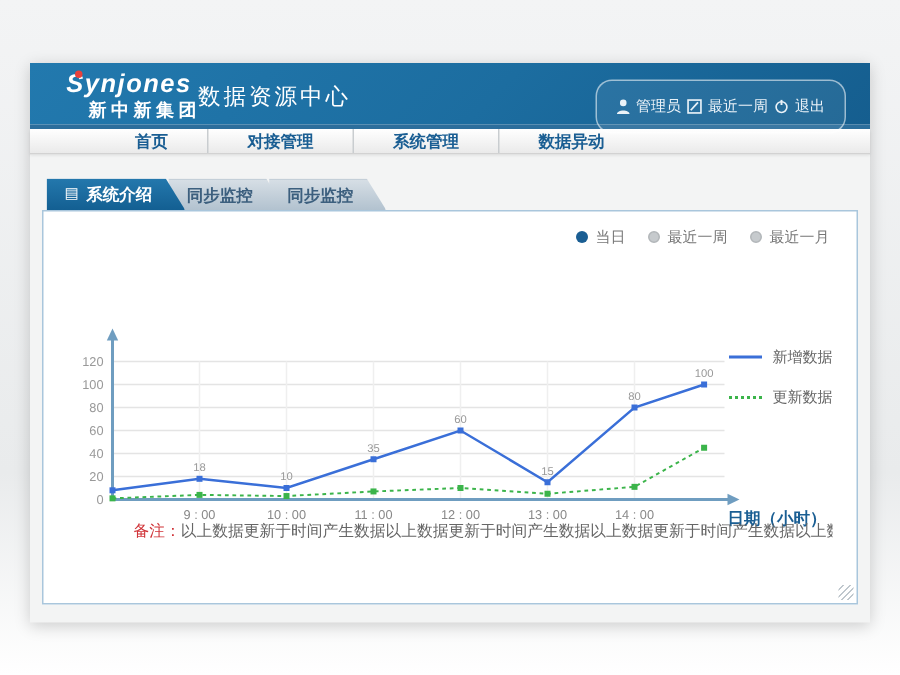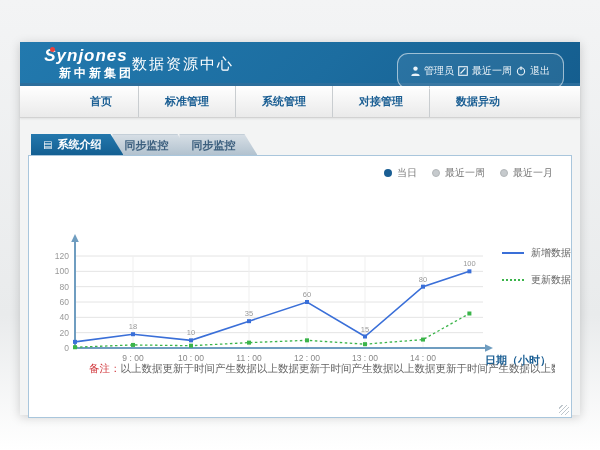--- a/index.html
+++ b/index.html
@@ -26,21 +26,21 @@
   .user-pill {
     position:absolute; right:16px; top:11px; height:36px;
     display:flex; align-items:center; gap:4px; padding:0 13px;
     border:1px solid rgba(255,255,255,0.55); border-radius:11px;
     background:rgba(255,255,255,0.07);
   }
   .pill-btn { display:flex; align-items:center; gap:4px; color:#eaf2f8; font-size:10px; cursor:pointer; white-space:nowrap; }
   .pill-btn svg { display:block; }
   
   .nav {
-    height:32px; display:flex; align-items:stretch; padding-left:44px;
+    height:17px; display:flex; align-items:stretch; padding-left:44px;
     background:linear-gradient(#ffffff,#eaeaea);
     border-bottom:1px solid #d2d2d2; box-shadow:0 1px 2px rgba(0,0,0,0.08);
   }
   .nav-item {
     display:flex; align-items:center; padding:0 26px;
     font-size:11px; font-weight:bold; color:#1a5e93; cursor:pointer;
     border-right:1px solid #c9cdd0;
   }
   .nav-item:last-child { border-right:none;font-family:Liberation Serif, serif; }
   
@@ -60,21 +60,21 @@
     position:relative; height:263px; background:#ffffff;
     border:1px solid #a9c6dc; margin-top:0;
   }
   .radio-row { position:absolute; top:10px; right:18px; display:flex; gap:15px; }
   .radio-opt { display:flex; align-items:center; gap:5px; font-size:10px; color:#777; cursor:pointer; }
   .radio-dot { width:8px; height:8px; border-radius:50%; }
   .radio-dot.sel { background:#1a5e93; }
   .radio-dot.unsel { background:#c6cacd; border:1px solid #b2b6b9; }
   .y-axis-label { position:absolute; left:24px; top:26px; font-size:11px; font-weight:bold; color:#1a5e93; letter-spacing:1px; }
   .chart-wrap { position:absolute; left:10px; top:42px; width:520px; height:175px; }
-  .legend { position:absolute; right:0; top:90px; display:flex; flex-direction:column; gap:13px; }
+  .legend { position:absolute; right:16px; top:90px; display:flex; flex-direction:column; gap:13px; }
   .legend-item { display:flex; align-items:center; gap:7px; font-size:10px; color:#666; }
   .legend-line { width:22px; height:0; }
   .legend-line.solid { border-top:2px solid #3a6fd8; }
   .legend-line.dotted { border-top:2px dotted #3bb44a; }
   .note-row { position:absolute; left:28px; right:16px; top:206px; font-size:10.5px; color:#666; white-space:nowrap; overflow:hidden; }
   .note-prefix { color:#d03338;margin-left:32px; }
   .resize-handle {
     position:absolute; right:2px; bottom:2px; width:10px; height:10px;
     background:repeating-linear-gradient(135deg,transparent 0 2px,#bfc7cd 2px 3px);
   }
@@ -111,23 +111,22 @@
             <circle cx="5" cy="5.4" r="3.6" fill="none" stroke="#eaf2f8" stroke-width="1.1"></circle>
             <path d="M5 0.6 L5 4" stroke="#eaf2f8" stroke-width="1.3"></path>
           </svg>
         <span>退出</span>
       </span>
     </div>
   </div>
 
   <div class="nav">
       <div class="nav-item">首页</div>
-      <div class="nav-item">标准管理</div>
+      <div class="nav-item">对接管理</div>
       <div class="nav-item">系统管理</div>
-      <div class="nav-item">对接管理</div>
       <div class="nav-item">数据异动</div>
     </div>
 
   <div class="content">
     <div class="tabs">
         <div class="tab active" style="z-index: 20;">
           <span class="tab-icon">▤</span>
           <span>系统介绍</span>
         </div>
         <div class="tab inactive" style="z-index: 19;">

